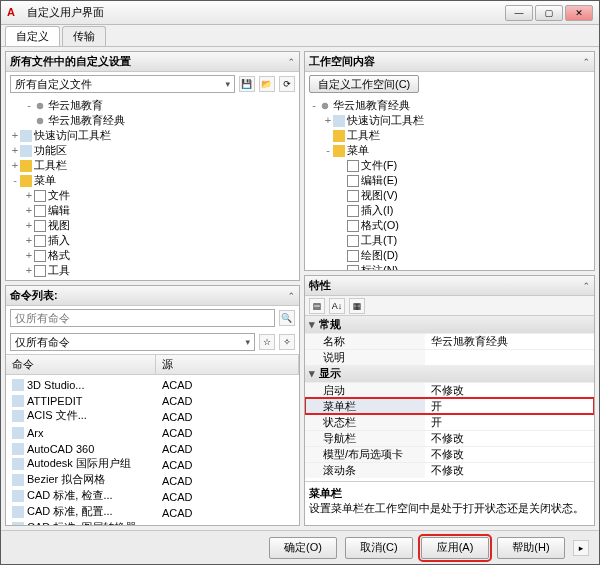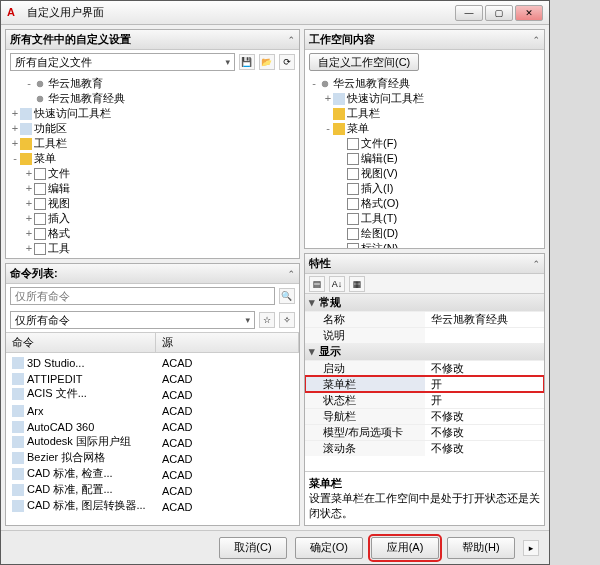--- a/index.html
+++ b/index.html
@@ -1,17 +1,17 @@
 <!DOCTYPE html>
 <html><head>
 <meta charset="utf-8">
 <style>
 * { box-sizing: border-box; font-family: "Microsoft YaHei", SimSun, sans-serif; font-size: 11px; }
 body { margin: 0; background: #dcdcdc; width: 600px; height: 565px; overflow: hidden; }
-.window { width: 550px; height: 565px; background: #f0f0f0; border: 1px solid #5a5a5a; display: flex; flex-direction: column; }
+.window { width: 600px; height: 565px; background: #f0f0f0; border: 1px solid #5a5a5a; display: flex; flex-direction: column; }
 .titlebar { height: 24px; background: linear-gradient(#fdfdfd,#e8e8e8); display: flex; align-items: center; padding: 0 6px; border-bottom: 1px solid #bbb; }
 .titlebar .icon { width: 14px; height: 14px; margin-right: 6px; position: relative; }
 .titlebar .icon::before { content:"A"; color:#c00; font-weight:bold; font-size:11px; position:absolute; }
 .titlebar .winbtns { margin-left: auto; display: flex; gap: 2px; }
 .winbtn { width: 28px; height: 16px; background: linear-gradient(#fdfdfd,#ddd); border: 1px solid #aaa; border-radius: 2px; display: flex; align-items: center; justify-content: center; font-size: 9px; cursor: pointer; }
 .winbtn.close { background: linear-gradient(#f5c1c1,#e88); }
 .tabs { height: 22px; display: flex; align-items: flex-end; padding: 0 4px; background:#f0f0f0; border-bottom:1px solid #c0c0c0;}
 .tab { padding: 2px 10px; border: 1px solid #bbb; border-bottom: none; background: #fff; border-radius: 3px 3px 0 0; cursor: pointer; margin-right:2px;}
 .tab.inactive { background:#ededed; }
 .body { flex:1; display:flex; padding:4px; gap:4px; min-height:0;}
@@ -66,20 +66,24 @@
   <div class="titlebar">
     <span class="icon"></span>
     <span>自定义用户界面</span>
     <div class="winbtns">
       <div class="winbtn">—</div>
       <div class="winbtn">▢</div>
       <div class="winbtn close">✕</div>
     </div>
   </div>
 
+  <div class="tabs">
+    <div class="tab">自定义</div>
+    <div class="tab inactive">传输</div>
+  </div>
 
   <div class="body">
 
     <div class="col left">
       <div class="panel" style="height:230px;">
         <div class="panel-head">
           <span class="title">所有文件中的自定义设置</span>
           <span class="chev">⌃</span>
         </div>
         <div class="toolbar-row">
@@ -384,24 +388,24 @@
         <div class="desc">
           <div class="dt">菜单栏</div>
           <div>设置菜单栏在工作空间中是处于打开状态还是关闭状态。</div>
         </div>
       </div>
     </div>
   </div>
 
   <div class="btnbar">
     <div class="btn">
+        <span>确定(O)</span>
+      </div>
+    <div class="btn">
         <span>取消(C)</span>
-      </div>
-    <div class="btn">
-        <span>确定(O)</span>
       </div>
     <div class="btn hl">
         <span>应用(A)</span>
       </div>
     <div class="btn">
         <span>帮助(H)</span>
       </div>
     <span class="smbtn">▸</span>
   </div>
 </div>

